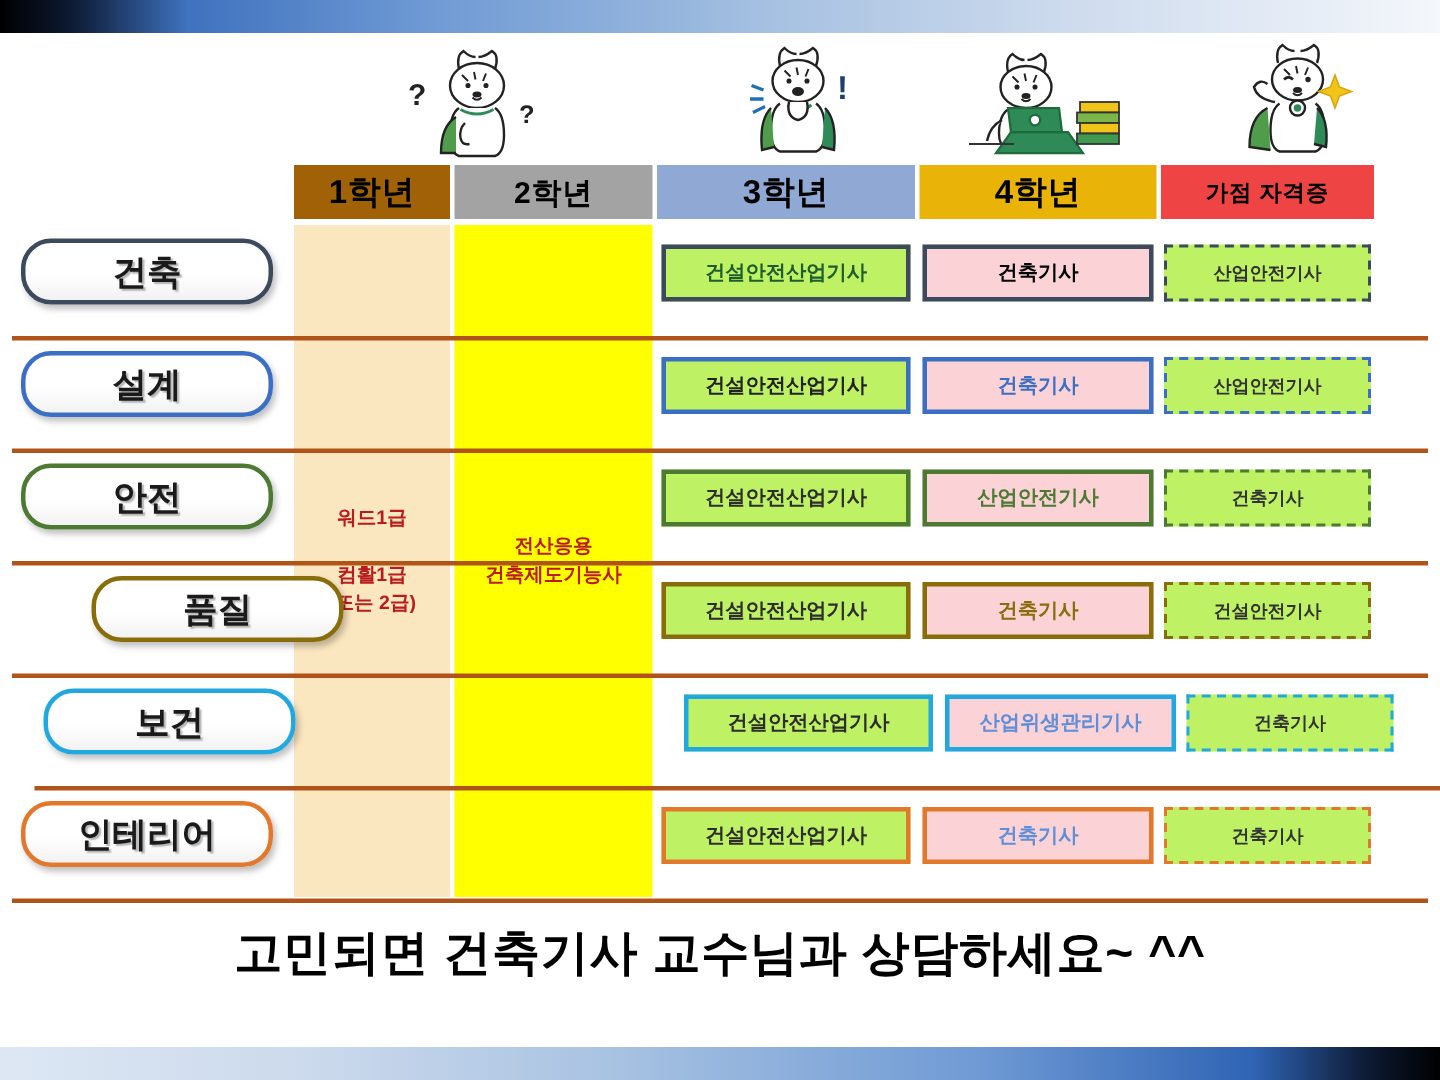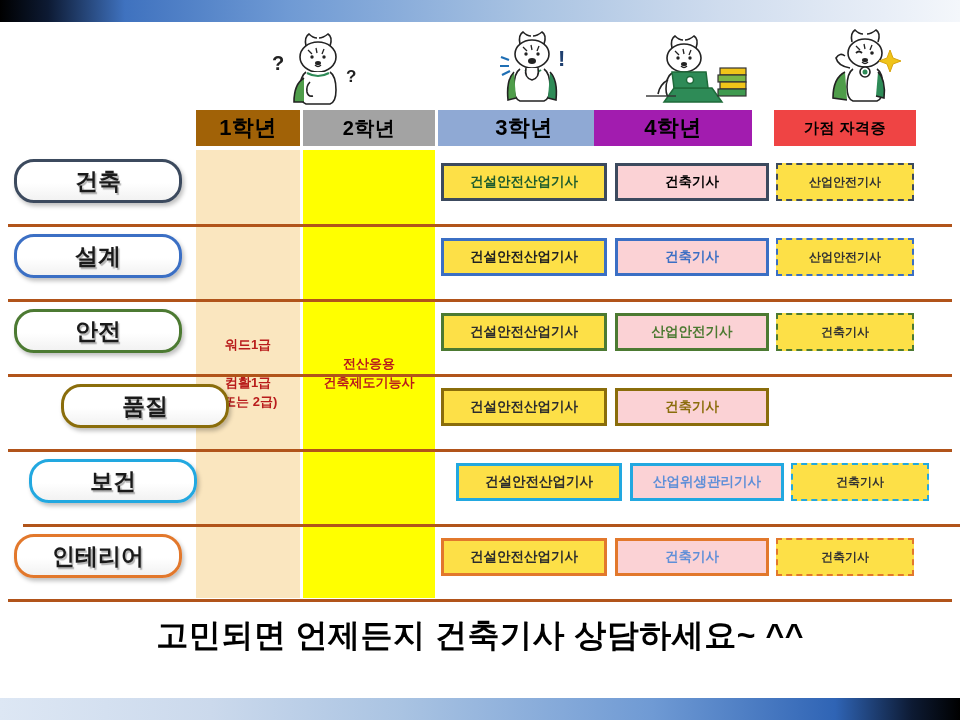--- a/index.html
+++ b/index.html
@@ -90,21 +90,21 @@
     display: flex;
     align-items: center;
     justify-content: center;
     font-weight: bold;
     color: #000000;
     letter-spacing: .5px;
   }
   .hdr-y1 { left: 196px; width: 104px; background: #a16207; font-size: 22px; }
   .hdr-y2 { left: 303px; width: 132px; background: #a3a3a3; font-size: 20px; }
   .hdr-y3 { left: 438px; width: 172px; background: #8fa9d4; font-size: 22px; }
-  .hdr-y4 { left: 594px; width: 158px; background: #a21caf; font-size: 22px; }
+  .hdr-y4 { left: 613px; width: 158px; background: #eab308; font-size: 22px; }
   .hdr-bonus { left: 774px; width: 142px; background: #ef4444; font-size: 15px; }
 
   
   .row {
     position: absolute;
     left: 0;
     width: 960px;
     height: 75px;
   }
   .rowline {
@@ -141,21 +141,21 @@
   .cert {
     position: absolute;
     top: 13px;
     height: 38px;
     display: flex;
     align-items: center;
     justify-content: center;
     font-size: 13.5px;
     font-weight: bold;
     box-sizing: border-box;
-    background: #fde047;
+    background: #bef264;
   }
   .cert-y3 { left: 441px; width: 166px; border: 3px solid #444; }
   .cert-y4 { left: 615px; width: 154px; border: 3px solid #444; background: #fbd2d5; }
   .cert-bonus {
     left: 776px; width: 138px;
     border: 2px dashed #555;
     font-size: 12px;
     font-weight: bold;
     color: #333333;
   }
@@ -312,34 +312,35 @@
         <div class="pill" style="border-color: rgb(76, 122, 50);">안전</div>
         <div class="cert cert-y3" style="border-color: rgb(76, 122, 50); color: rgb(45, 45, 45);">건설안전산업기사</div>
         <div class="cert cert-y4" style="border-color: rgb(76, 122, 50); color: rgb(76, 122, 50);">산업안전기사</div>
         <div class="cert cert-bonus" style="border-color: rgb(76, 122, 50);">건축기사</div>
         <div class="rowline" style="background: rgb(177, 84, 26);"></div>
       </div>
       <div class="row" style="top: 353px;">
         <div class="pill" style="border-color: rgb(138, 109, 11); margin-left: 47px;">품질</div>
         <div class="cert cert-y3" style="border-color: rgb(138, 109, 11); color: rgb(45, 45, 45);">건설안전산업기사</div>
         <div class="cert cert-y4" style="border-color: rgb(138, 109, 11); color: rgb(138, 109, 11);">건축기사</div>
+        <div class="cert cert-bonus" style="border-color: rgb(138, 109, 11);">건설안전기사</div>
         <div class="rowline" style="background: rgb(177, 84, 26);"></div>
       </div>
       <div class="row" style="top: 428px; margin-left: 15px;">
         <div class="pill" style="border-color: rgb(34, 168, 224);">보건</div>
         <div class="cert cert-y3" style="border-color: rgb(34, 168, 224); color: rgb(45, 45, 45);">건설안전산업기사</div>
         <div class="cert cert-y4" style="border-color: rgb(34, 168, 224); color: rgb(95, 143, 216);">산업위생관리기사</div>
         <div class="cert cert-bonus" style="border-color: rgb(34, 168, 224);">건축기사</div>
         <div class="rowline" style="background: rgb(177, 84, 26);"></div>
       </div>
       <div class="row" style="top: 503px;">
         <div class="pill" style="border-color: rgb(226, 120, 44);">인테리어</div>
         <div class="cert cert-y3" style="border-color: rgb(226, 120, 44); color: rgb(45, 45, 45);">건설안전산업기사</div>
         <div class="cert cert-y4" style="border-color: rgb(226, 120, 44); color: rgb(95, 143, 216);">건축기사</div>
         <div class="cert cert-bonus" style="border-color: rgb(226, 120, 44);">건축기사</div>
         <div class="rowline" style="background: rgb(177, 84, 26);"></div>
       </div>
     </div>
 
-  <div class="caption">고민되면 언제든지 건축기사 상담하세요~ ^^</div>
+  <div class="caption">고민되면 건축기사 교수님과 상담하세요~ ^^</div>
 </div>
 
 <div class="banner banner-bottom"></div>
 
 </body></html>

